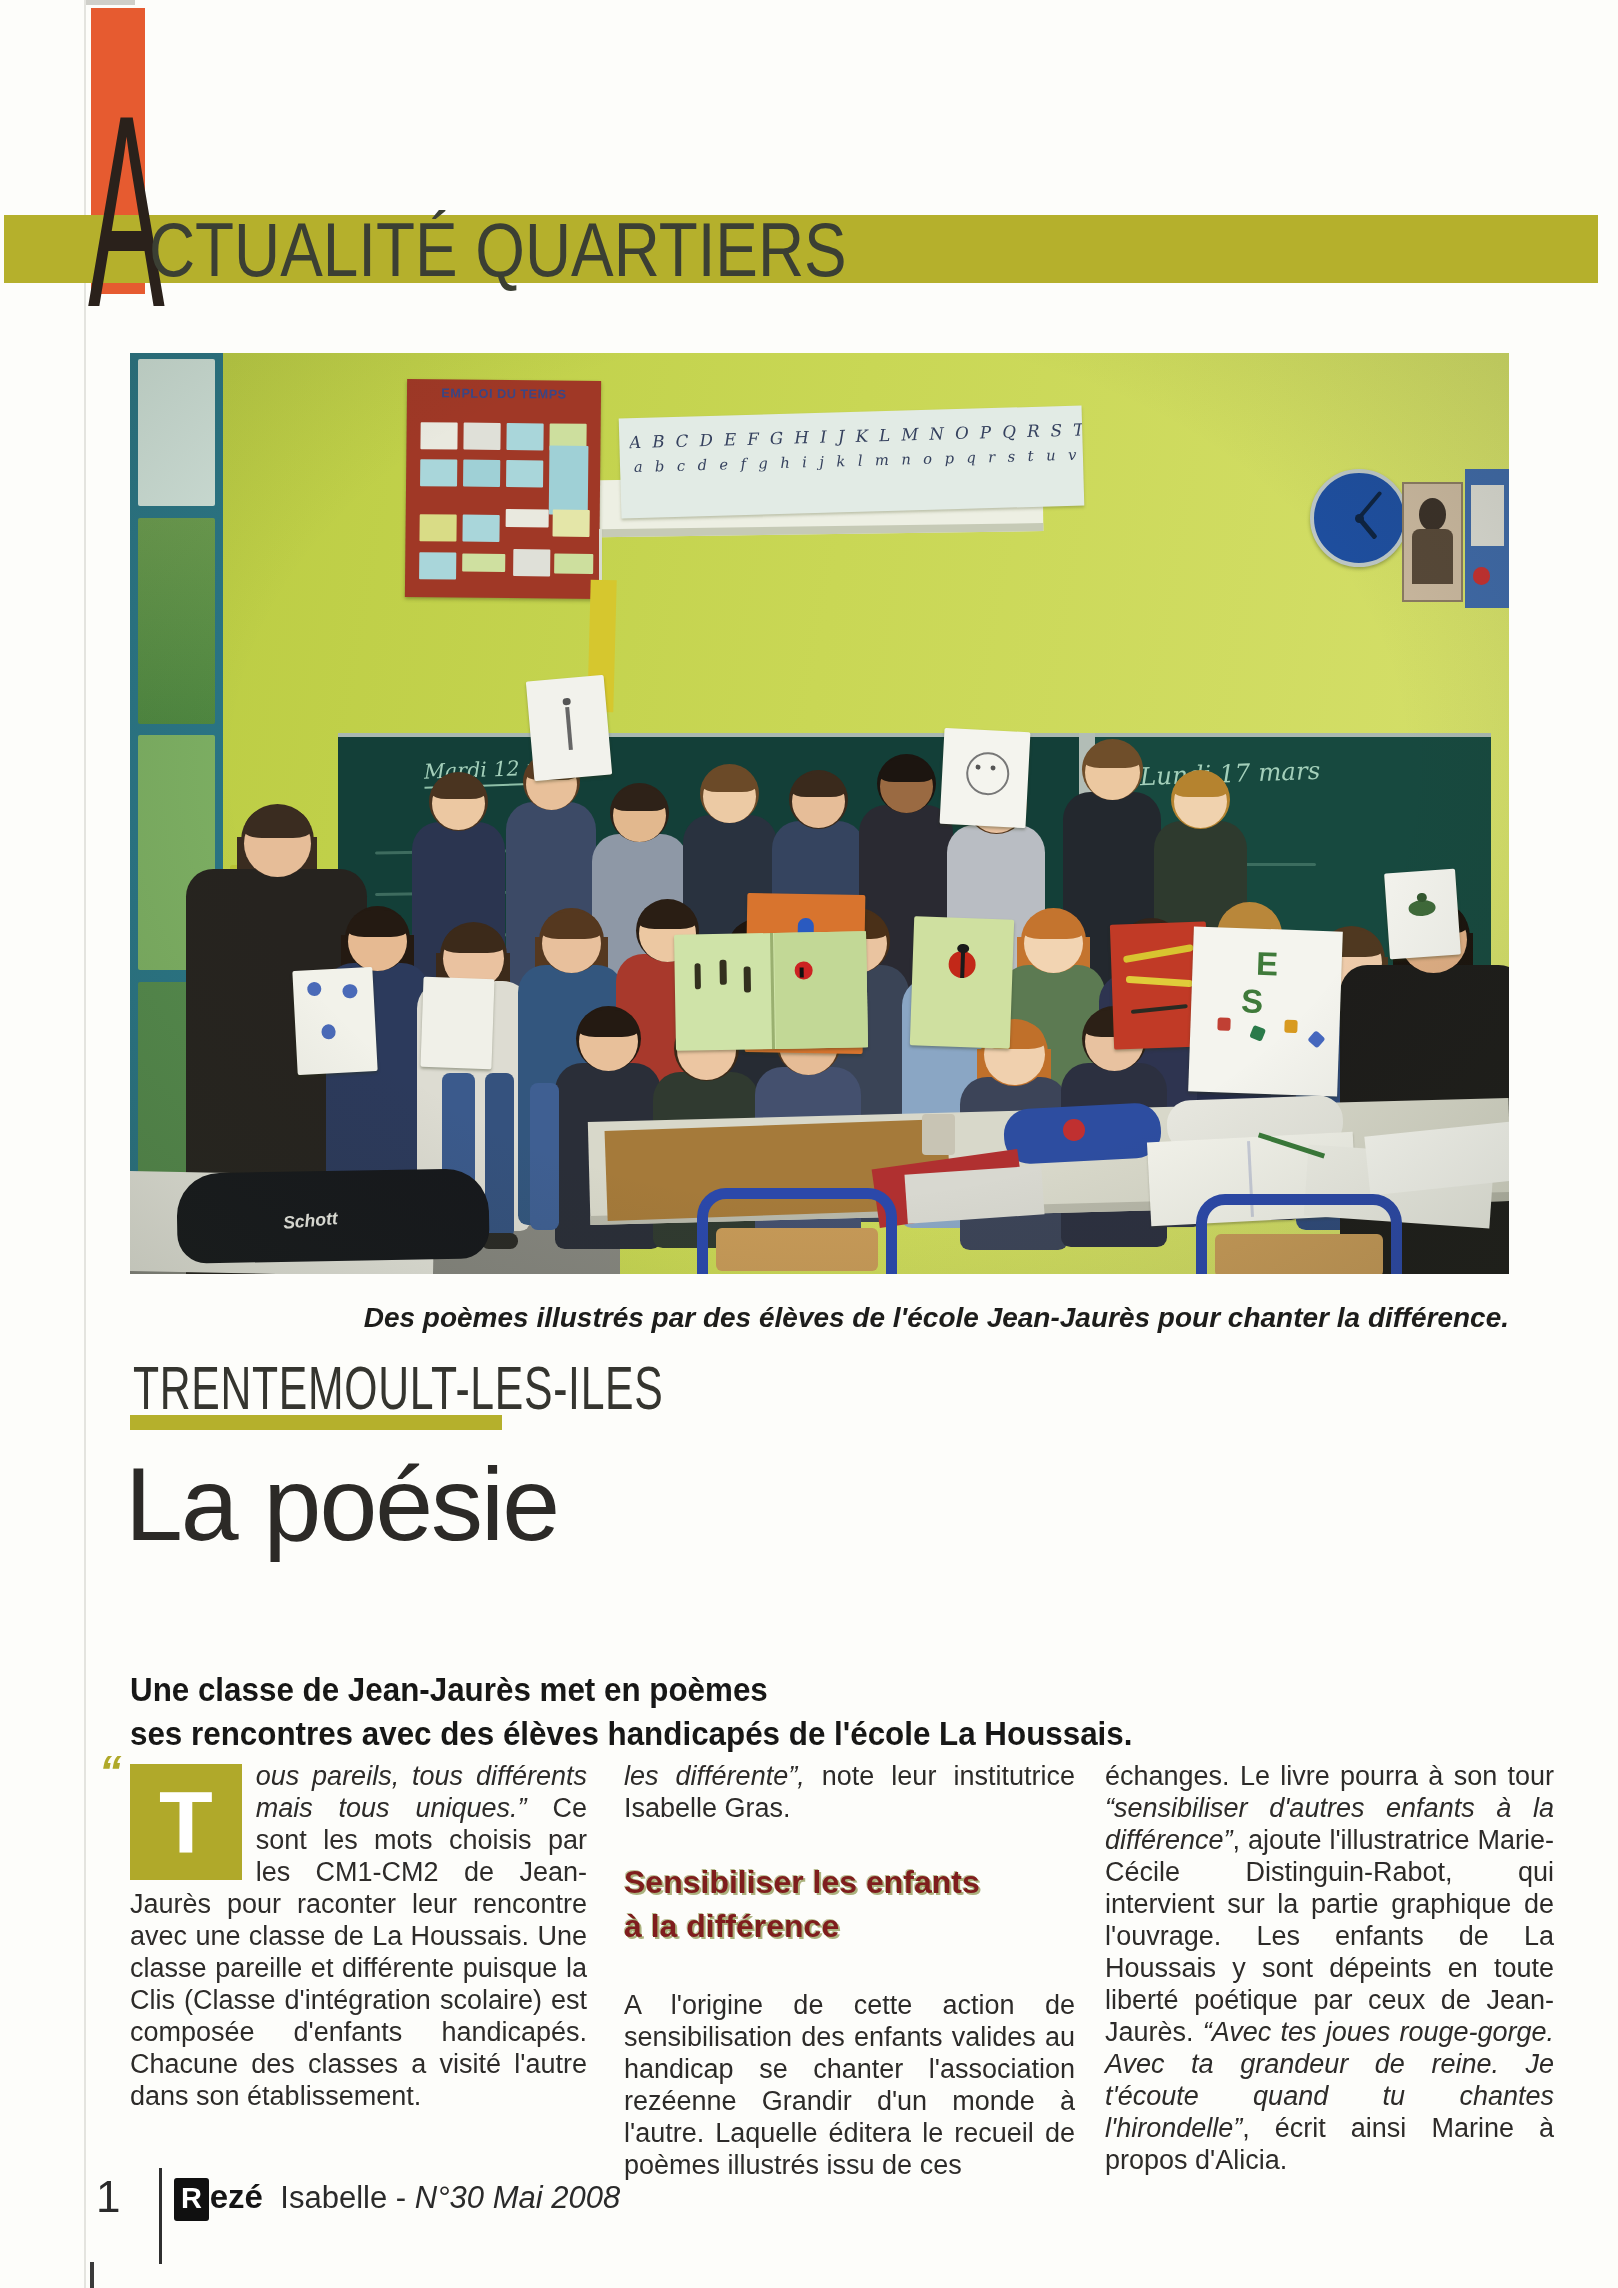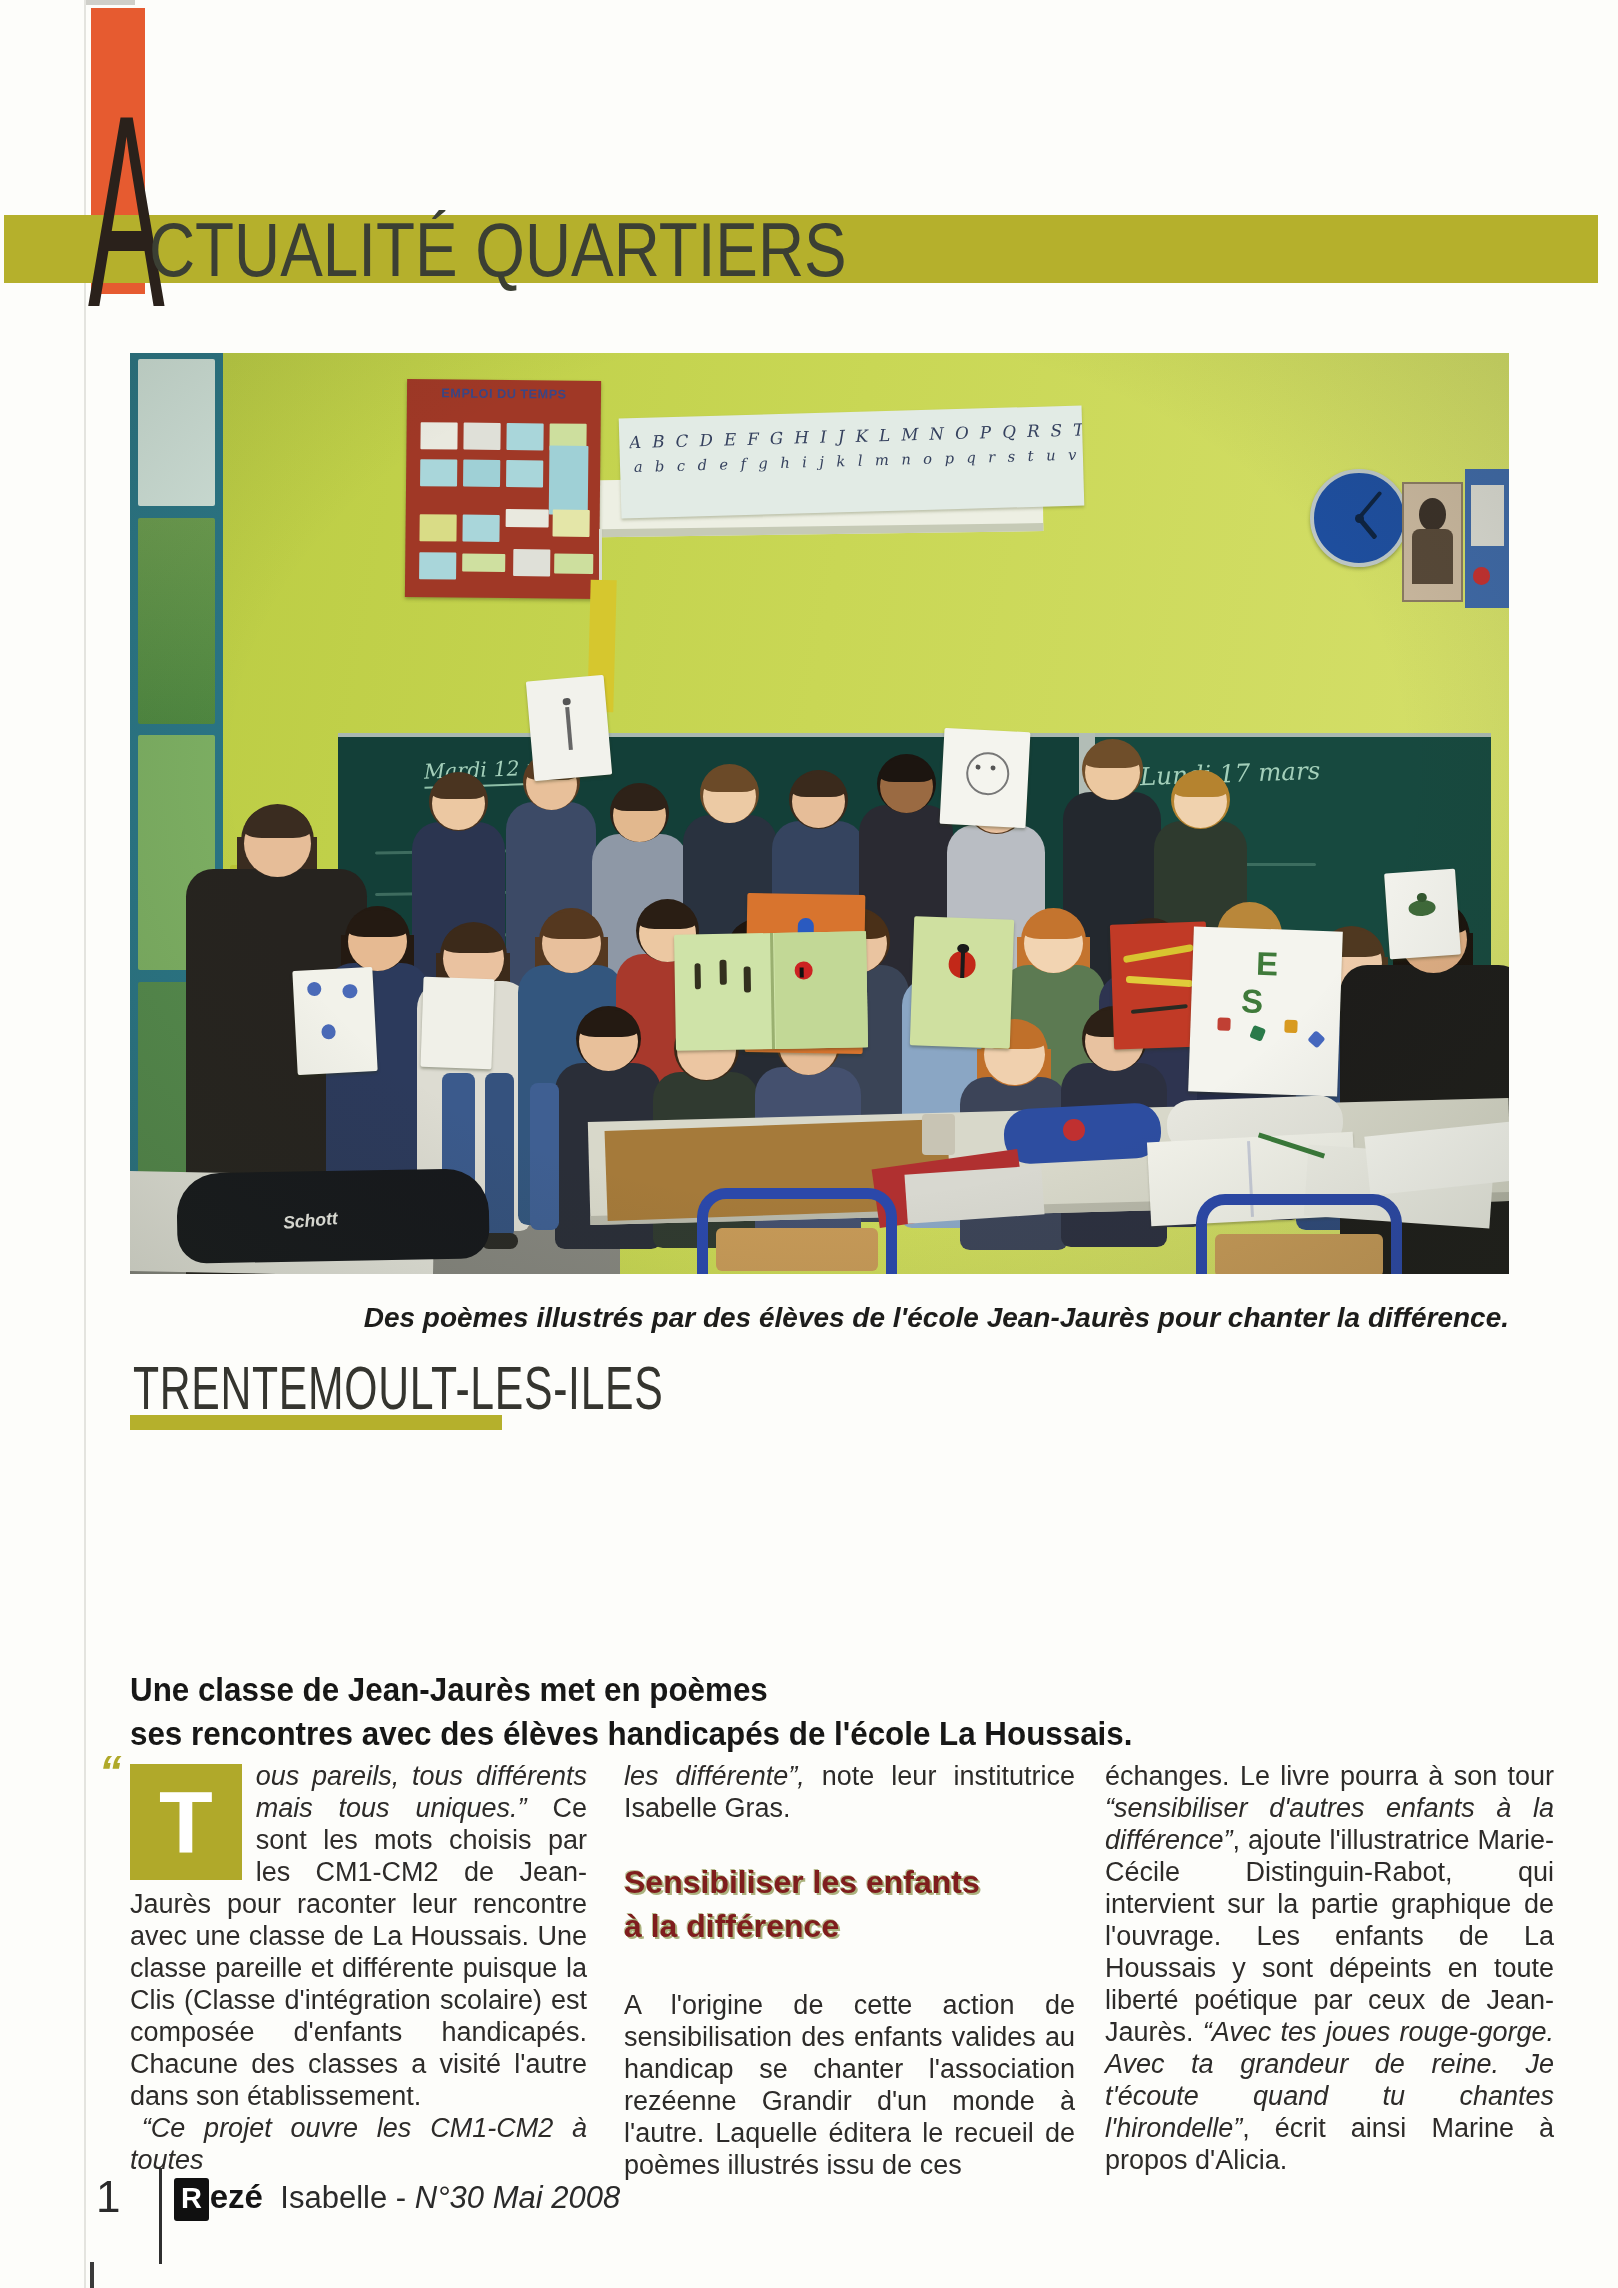--- a/index.html
+++ b/index.html
@@ -439,32 +439,32 @@
 
     <div class="vignette"></div>
   </div>
 
   <div class="abs caption">Des poèmes illustrés par des élèves de l'école Jean-Jaurès pour chanter la différence.</div>
 
   <div class="abs kicker">TRENTEMOULT-LES-ILES</div>
   <div class="abs kicker-bar"></div>
 
   <div class="abs headline">
+    <div>La poésie</div>
   </div>
 
   <div class="abs standfirst">
     <div>Une classe de Jean-Jaurès met en poèmes</div>
     <div>ses rencontres avec des élèves handicapés de l'école La Houssais.</div>
   </div>
 
   <div class="abs col col1">
     <span class="openq">“</span>
     <div class="dropcap">T</div>
     <p><span class="ital">ous pareils, tous différents mais tous uniques.”</span><span> Ce sont les mots choisis par les CM1-CM2 de Jean-Jaurès pour raconter leur rencontre avec une classe de La Houssais. Une classe pareille et différente puisque la Clis (Classe d'intégration scolaire) est composée d'enfants handicapés. Chacune des classes a visité l'autre dans son établissement.</span></p>
-    <p class="ital p2">“Ce projet ouvre les CM1-CM2 à toutes</p>
   </div>
 
   <div class="abs col col2">
     <p><span class="ital">les différente”,</span><span> note leur institutrice Isabelle Gras.</span></p>
     <div class="subhead">
       <div>Sensibiliser les enfants</div>
       <div>à la différence</div>
     </div>
     <p>A l'origine de cette action de sensibilisation des enfants valides au handicap se chanter l'association rezéenne Grandir d'un monde à l'autre. Laquelle éditera le recueil de poèmes illustrés issu de ces</p>
   </div>

